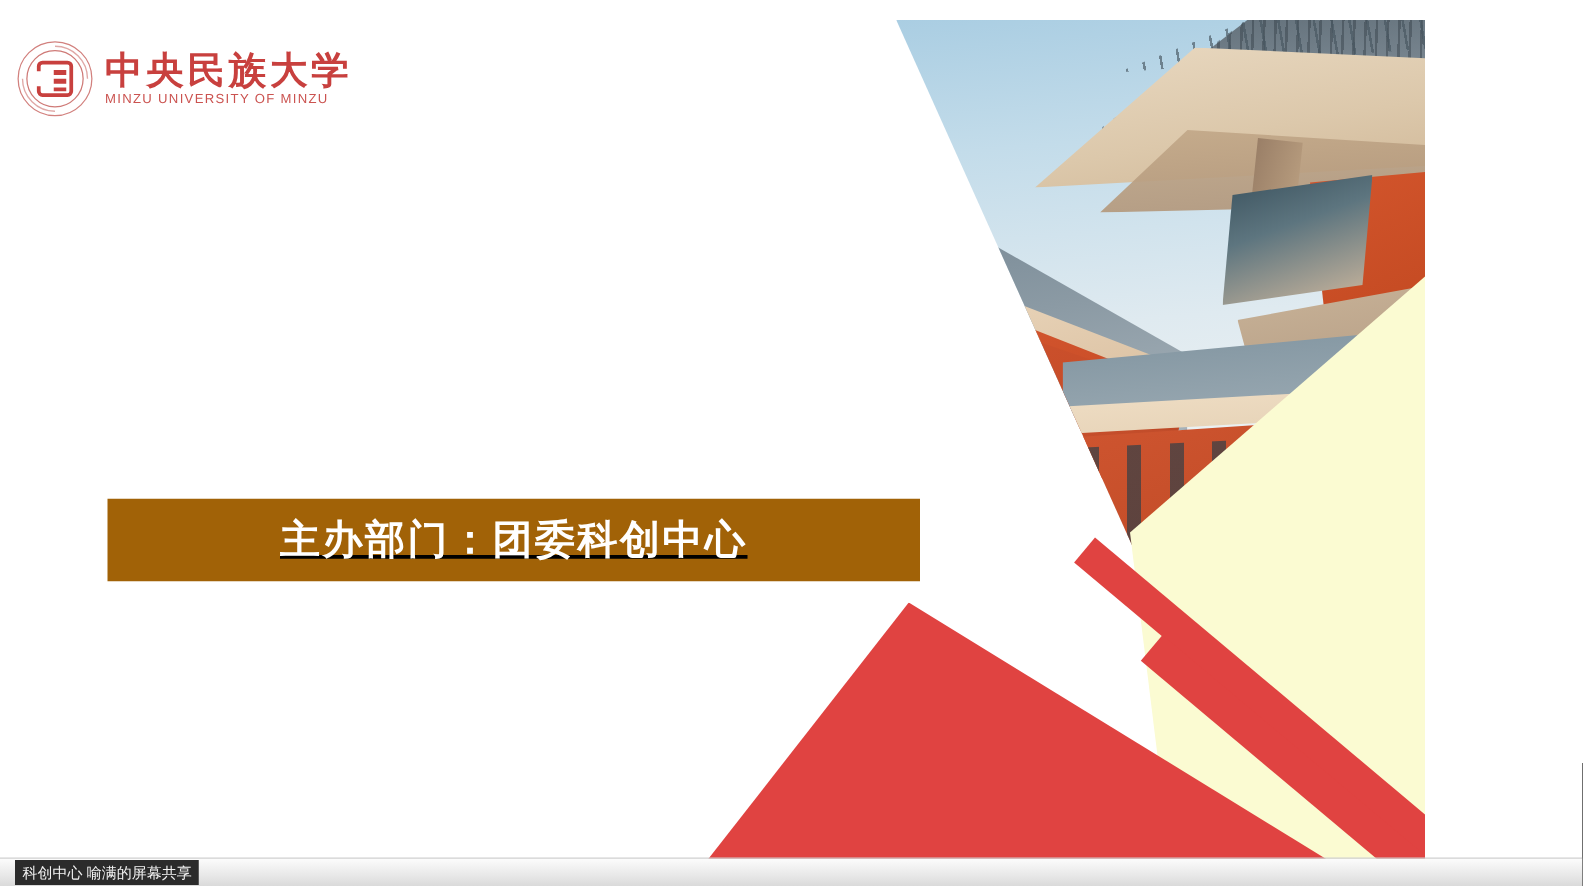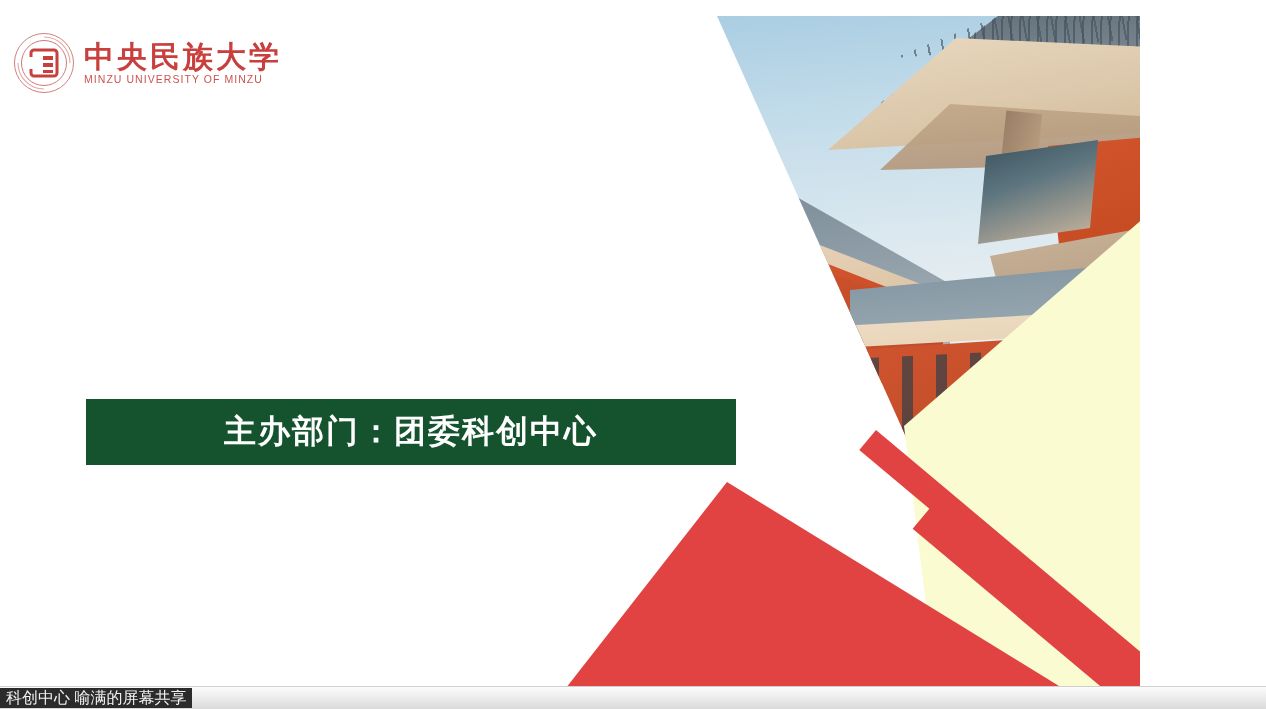--- a/index.html
+++ b/index.html
@@ -296,52 +296,53 @@
     color: #d5453f;
     letter-spacing: 2px;
     white-space: pre-line;
   }
 
   
   .banner {
     position: absolute;
     left: 86px; top: 383px;
     width: 650px; height: 66px;
-    background: #14532d;
+    background: #a16207;
     display: flex;
     align-items: center;
     justify-content: center;
+    text-decoration: underline;
   }
   .banner-text {
     font-family: "Liberation Serif", "DejaVu Serif", serif;
     font-size: 32px;
     font-weight: 700;
     color: #ffffff;
     letter-spacing: 2px;
   }
 
   
   .sharebar {
     position: absolute;
     left: 0; top: 686px;
     width: 1266px; height: 23px;
     background: linear-gradient(180deg, #fcfcfc 0%, #e9e9e9 55%, #d8d8d8 100%);
     border-top: 1px solid #cfcfcf;
   }
   .share-label {
     position: absolute;
-    left: 0; top: 1px;
+    left: 12px; top: 1px;
     height: 20px;
     padding: 0 6px;
     display: flex;
     align-items: center;
     background: #2b2b2b;
     color: #f2f2f2;
     font-family: "Liberation Sans", sans-serif;
-    font-size: 16px;
+    font-size: 12px;
     white-space: nowrap;
   }
 </style>
 </head>
 <body>
 
 <div class="stage">
 
   <div class="slide">
 

